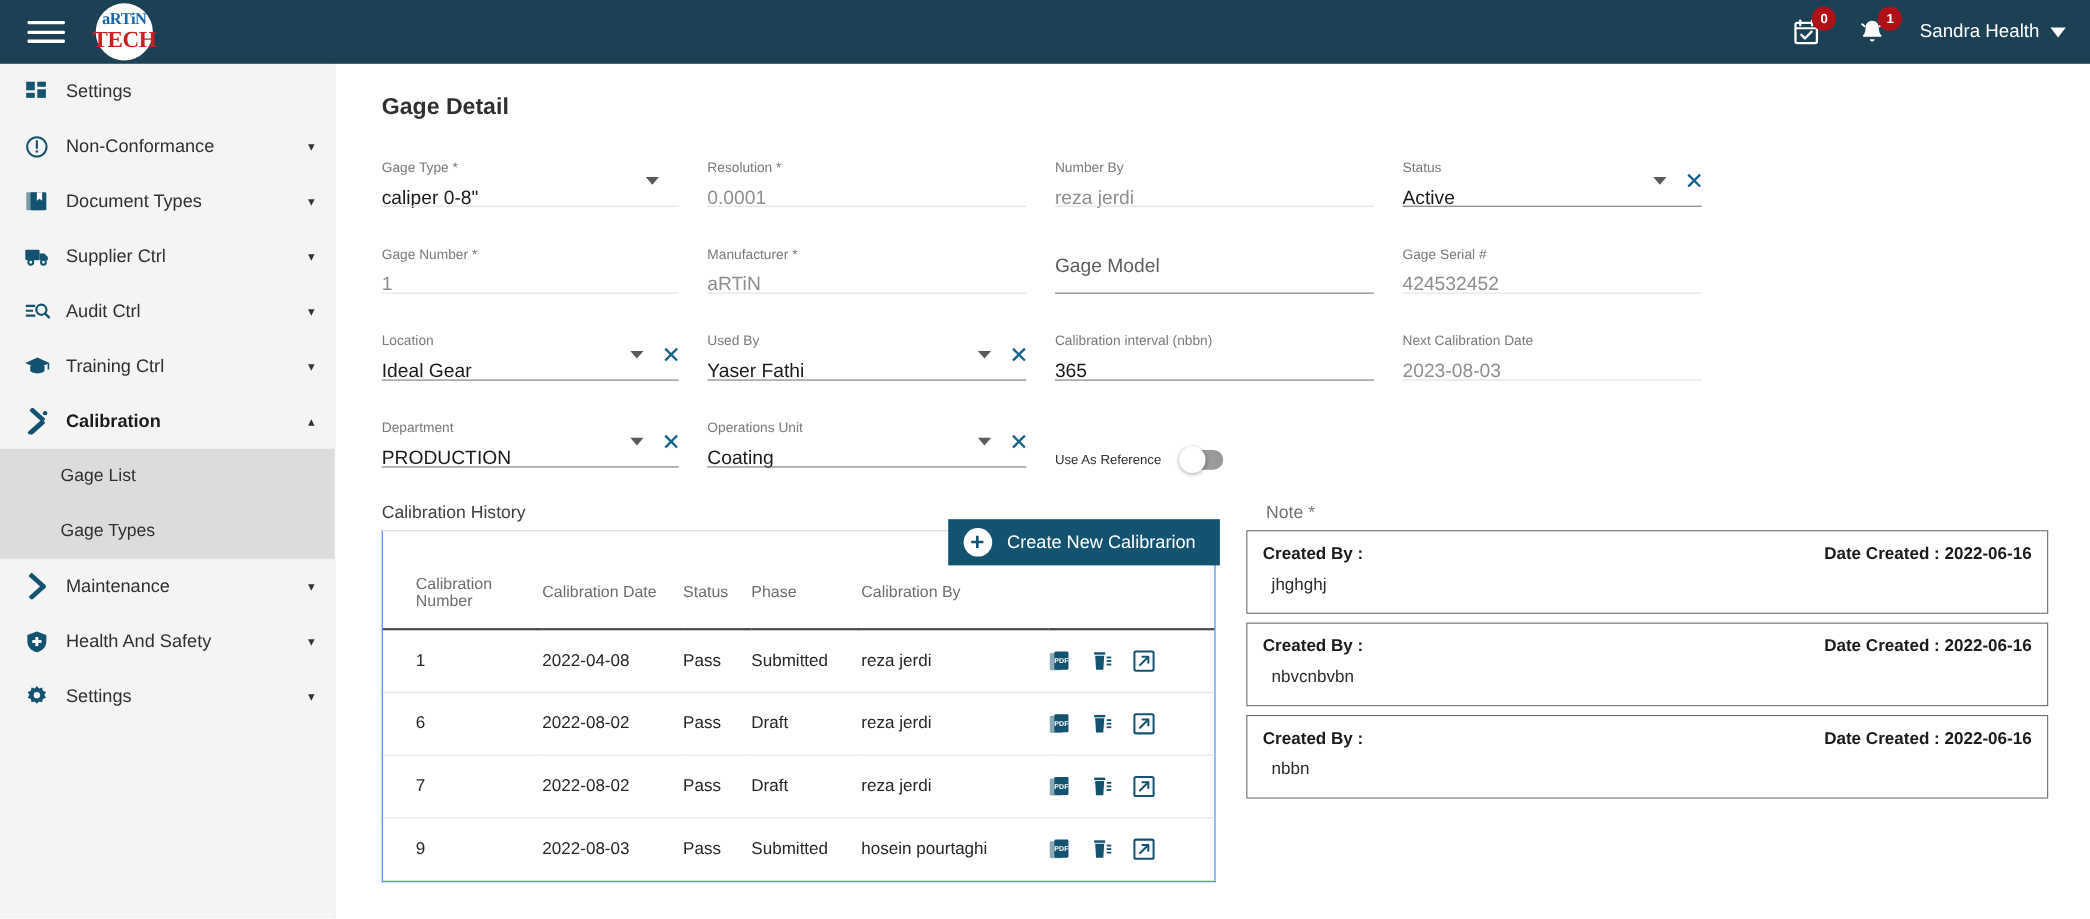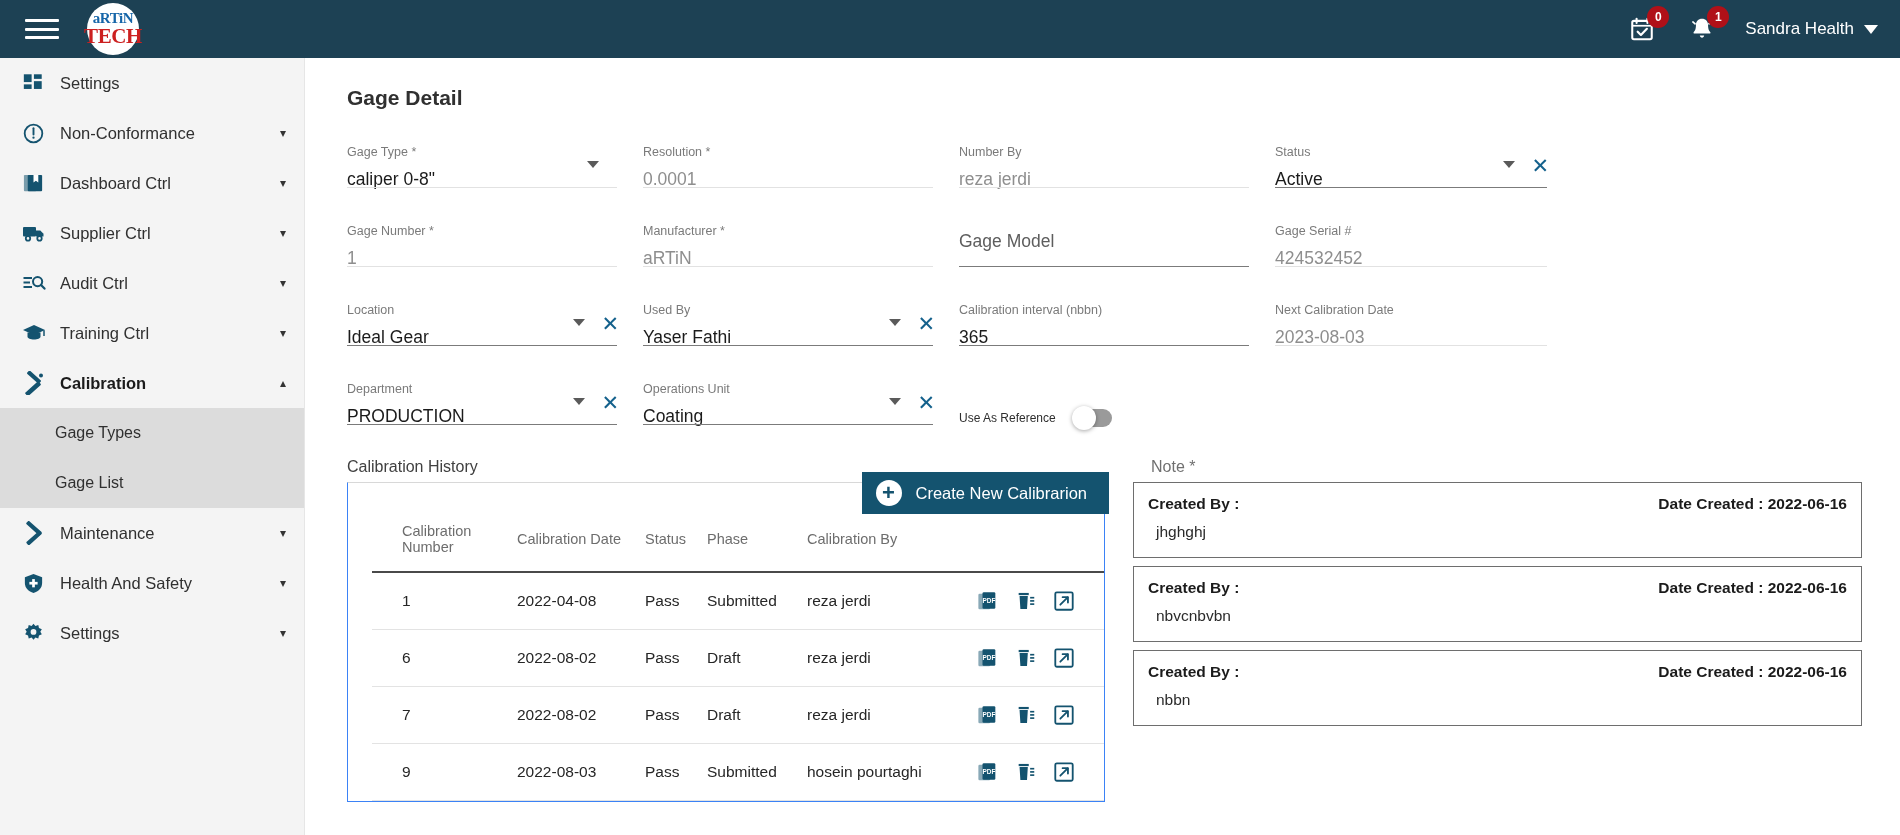--- a/index.html
+++ b/index.html
@@ -93,21 +93,21 @@
   }
   .toggle .knob {
     position: absolute; left: -2px; top: -3px; width: 24px; height: 24px; border-radius: 50%;
     background: #fff; box-shadow: 0 1px 4px rgba(0,0,0,.35);
   }
 
   
   .lower { display: flex; padding: 10px 38px 0 42px; gap: 28px; }
   .hist { flex: 0 0 758px; position: relative; }
   .hist-title { font-size: 16px; color: #404040; margin-bottom: 6px; }
-  .hist-card { border: 1px solid #3b82f6; border-top: 1px solid #d8d8d8; background: #fff; padding-left: 24px; }
+  .hist-card { border: 1px solid #3b82f6; border-top: 1px solid #d8d8d8; background: #fff; }
   .hist-head-pad { height: 34px; }
   table.hist-table { width: 100%; border-collapse: collapse; }
   table.hist-table th {
     text-align: left; font-weight: normal; color: #6d6d6d; font-size: 14.5px;
     padding: 6px 0 16px 0; border-bottom: 2px solid #4a4a4a;
   }
   table.hist-table td { font-size: 15.5px; color: #262626; padding: 17px 0; border-bottom: 1px solid #e3e3e3; }
   .c-num { width: 145px; padding-left: 30px !important; }
   .c-date { width: 128px; }
   .c-status { width: 62px; }
@@ -208,21 +208,21 @@
       </div>
 
       <div class="nav-item">
         <span class="nav-ico">
           <svg width="23" height="23" viewBox="0 0 24 24">
               <rect x="2" y="3" width="13" height="17" rx="1" fill="#14536f" opacity=".55"></rect>
               <rect x="6" y="3" width="15" height="17" rx="1" fill="#14536f"></rect>
               <polygon points="12,3 17,3 17,11 14.5,9 12,11" fill="#fff"></polygon>
             </svg>
         </span>
-        <span class="nav-label">Dashboard Ctrl</span>
+        <span class="nav-label">Document Types</span>
         <span class="caret">▾</span>
       </div>
 
       <div class="nav-item">
         <span class="nav-ico">
           <svg width="24" height="24" viewBox="0 0 24 24">
               <rect x="1" y="6" width="13" height="9.5" rx="1" fill="#14536f"></rect>
               <path d="M14 9.5h4.3l3.2 3.2v2.8H14z" fill="#14536f"></path>
               <circle cx="6" cy="17.4" r="2.2" fill="none" stroke="#14536f" stroke-width="1.8"></circle>
               <circle cx="17.5" cy="17.4" r="2.2" fill="none" stroke="#14536f" stroke-width="1.8"></circle>
@@ -265,24 +265,24 @@
             <rect x="4" y="4" width="16" height="4.2" rx="1" transform="rotate(42 12 6.1)" fill="#14536f"></rect>
             <circle cx="19" cy="4.6" r="2" fill="#14536f"></circle>
           </svg>
         </span>
         <span class="nav-label">Calibration</span>
         <span class="caret">▴</span>
       </div>
 
       <div class="subnav">
         <div class="sub-item">
+          <span>Gage List</span>
+        </div>
+        <div class="sub-item">
           <span>Gage Types</span>
-        </div>
-        <div class="sub-item">
-          <span>Gage List</span>
         </div>
       </div>
 
       <div class="nav-item">
         <span class="nav-ico">
           <svg width="24" height="24" viewBox="0 0 24 24">
             <rect x="3" y="15" width="18" height="4.2" rx="1" transform="rotate(-42 12 17)" fill="#14536f"></rect>
             <rect x="3" y="5" width="18" height="4.2" rx="1" transform="rotate(42 12 7)" fill="#14536f"></rect>
           </svg>
         </span>

